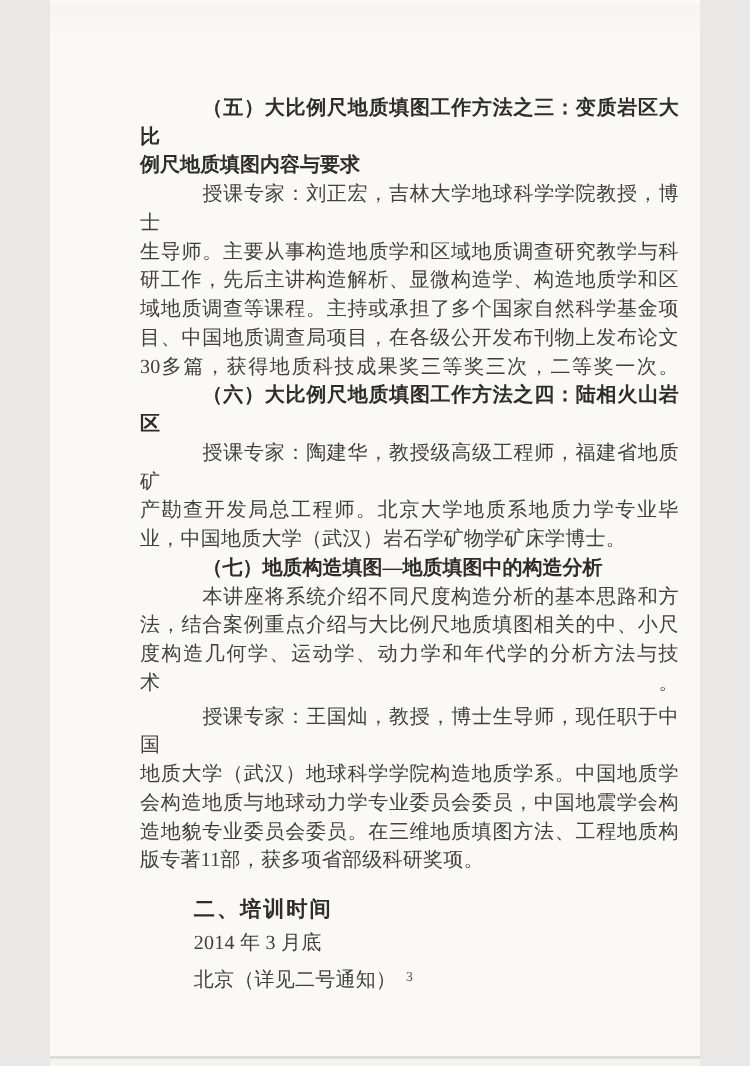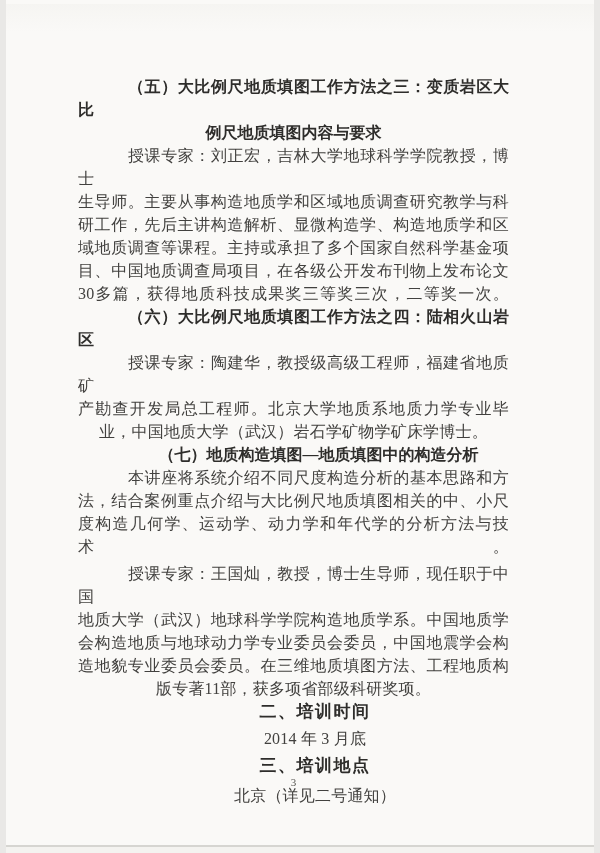--- a/index.html
+++ b/index.html
@@ -4,21 +4,21 @@
 <style>
   :root{
     --background:#faf9f7;
     --text:#42413f;
     --heading:#2e2d2b;
     --footer_text:#55544f;
   }
   html,body{margin:0;padding:0;background:#e9e8e6;}
   .page{
     position:relative;
-    width:588px;height:853px;
+    width:520px;height:853px;
     margin:0 auto;
     background:var(--background);
     overflow:hidden;
     font-family:"Liberation Serif",serif;
   }
   
   .scan-band-top{
     position:absolute;top:4px;left:0;right:0;height:28px;
     background:linear-gradient(#f3f2ef,rgba(250,249,247,0));
     opacity:.65;pointer-events:none;
@@ -32,41 +32,41 @@
     background:#f4f3f0;
   }
   .content{
     position:absolute;left:72px;top:75px;width:431px;
   }
   .ln{
     font-size:16px;
     line-height:23px;
     color:var(--text);
     letter-spacing:.2px;
-    text-align:center;
+    text-align:left;
   }
   .just{
     text-align:justify;
     text-align-last:justify;
   }
   .ind{text-indent:50px;}
   .ind2{text-indent:43px;}
   .hs{ 
     font-weight:bold;
     color:var(--heading);
     letter-spacing:0;
   }
   .hb{ 
     font-family:"Liberation Sans",sans-serif;
     font-weight:bold;
     font-size:17px;
     color:var(--heading);
     letter-spacing:1.5px;
   }
-  .g2{margin-top:0}
+  .g2{margin-top:16px}
   .g4{margin-top:4px}
   .g7{margin-top:7px}
   .footer{
     position:absolute;top:776px;left:72px;width:431px;
     text-align:center;
     font-size:11px;
     color:var(--footer_text);
   }
 </style>
 </head>
@@ -92,21 +92,20 @@
     <div class="ln ind just">本讲座将系统介绍不同尺度构造分析的基本思路和方</div>
     <div class="ln just">法，结合案例重点介绍与大比例尺地质填图相关的中、小尺</div>
     <div class="ln just">度构造几何学、运动学、动力学和年代学的分析方法与技术。</div>
     <div class="ln ind just g4">授课专家：王国灿，教授，博士生导师，现任职于中国</div>
     <div class="ln just">地质大学（武汉）地球科学学院构造地质学系。中国地质学</div>
     <div class="ln just">会构造地质与地球动力学专业委员会委员，中国地震学会构</div>
     <div class="ln just">造地貌专业委员会委员。在三维地质填图方法、工程地质构</div>
     <div class="ln">版专著11部，获多项省部级科研奖项。</div>
     <div class="ln hb ind2 g2">二、培训时间</div>
     <div class="ln ind2 g4">2014 年 3 月底</div>
-    <div class="ln hb ind2 g4">三、培训地点</div>
     <div class="ln ind2 g7">北京（详见二号通知）</div>
 
   </div>
 
   <div class="footer">3</div>
 
   <div class="scan-edge-bottom"></div>
   <div class="scan-below"></div>
 </div>
 

